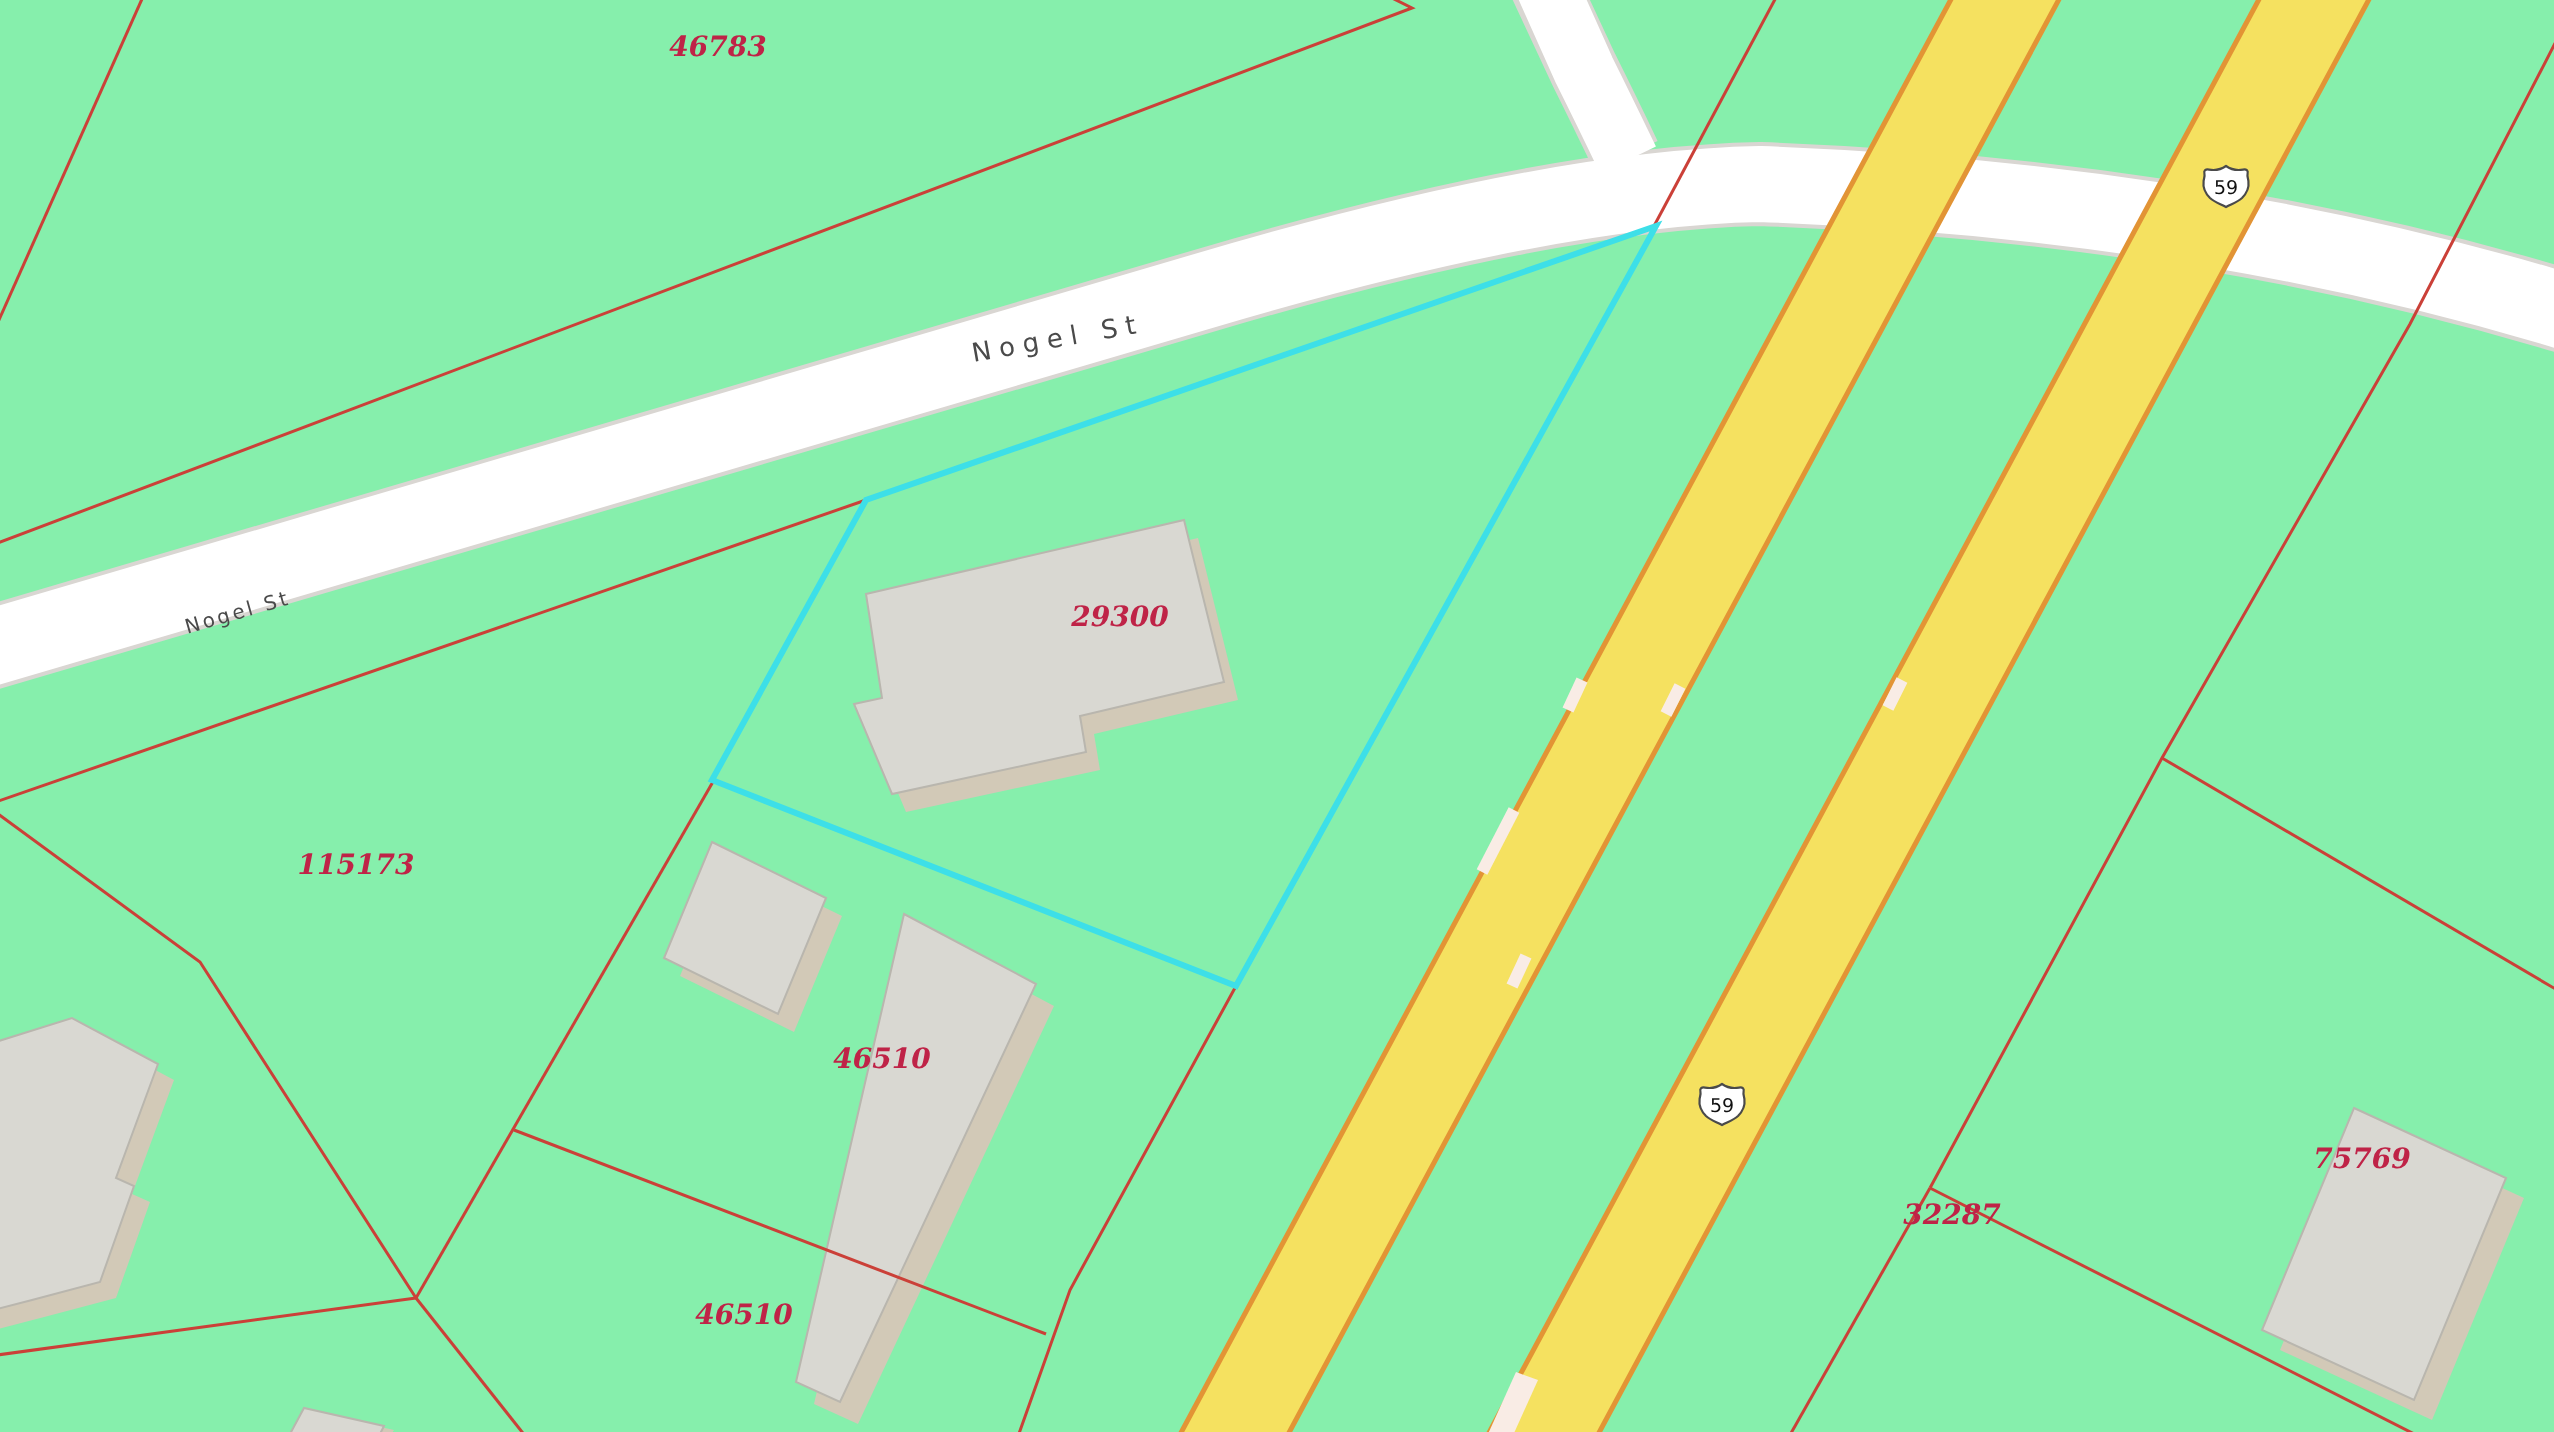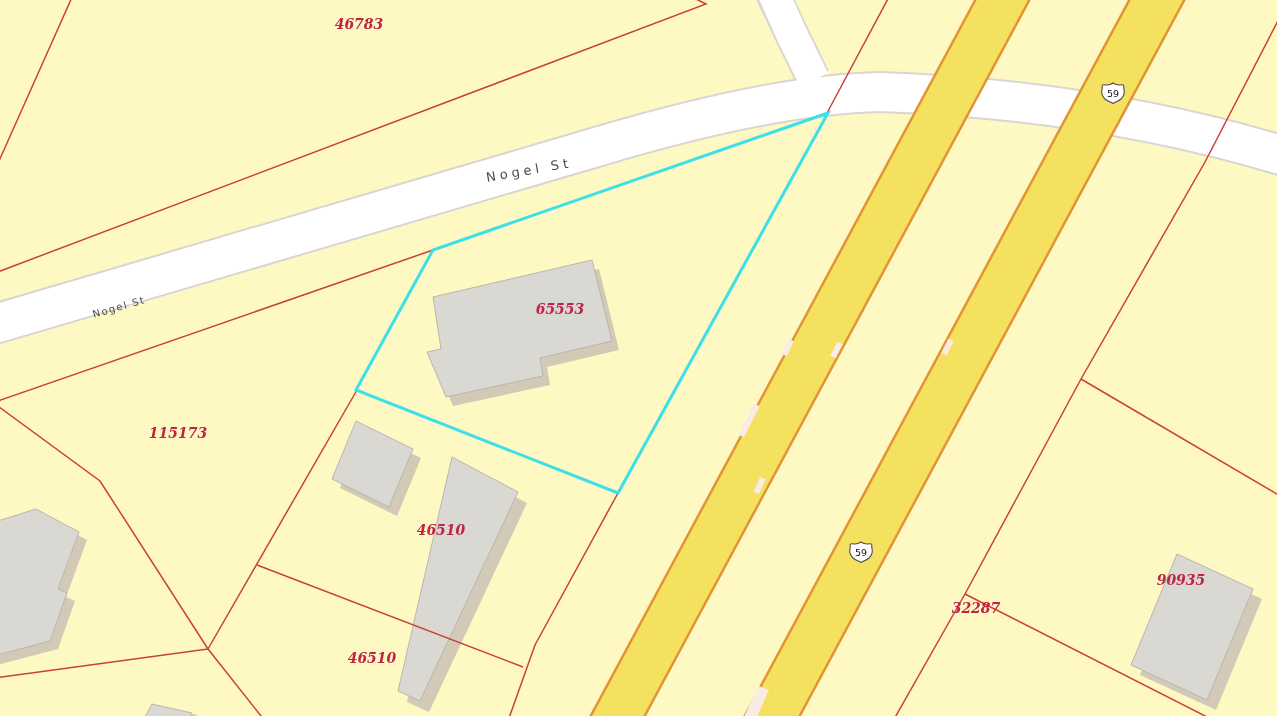--- a/index.html
+++ b/index.html
@@ -1,16 +1,16 @@
 <!DOCTYPE html>
 <html><head>
 <meta charset="utf-8">
 <style>
   html,body{margin:0;padding:0;background:#f9ece5;}
-  .map{position:relative;width:1277px;height:716px;overflow:hidden;background:#fef9c3;
+  .map{position:relative;width:1277px;height:716px;overflow:hidden;background:#86efac;
        font-family:"Liberation Sans",sans-serif;}
   .map svg.base{position:absolute;left:0;top:0;}
   .plabel{position:absolute;transform:translate(-50%,-50%);
           font-family:"DejaVu Serif","Liberation Serif",serif;
           font-style:italic;font-weight:bold;font-size:14px;color:#bf2347;
           white-space:nowrap;pointer-events:none;}
   .street{position:absolute;font-family:"DejaVu Sans","Liberation Sans",sans-serif;
           color:#4a4a4a;white-space:nowrap;pointer-events:none;}
   .street.s1{font-size:13px;letter-spacing:4px;transform:translate(-50%,-50%) rotate(-10deg);}
   .street.s2{font-size:10px;letter-spacing:1.5px;transform:translate(-50%,-50%) rotate(-16deg);}
@@ -80,26 +80,26 @@
         <line x1="791" y1="340" x2="784" y2="355"></line>
         <line x1="951" y1="340" x2="944" y2="354"></line>
       </g>
       <polygon points="758,686 769,690 755,721 744,717" fill="#f9ece5"></polygon>
     </g>
 
     <polygon points="828,113 433,250 356,390 618,493" fill="none" stroke="#3ddfe8" stroke-width="3" stroke-linejoin="miter"></polygon>
   </svg>
 
   <div class="plabel" style="left:359px;top:24px;">46783</div>
-  <div class="plabel" style="left:560px;top:309px;">65553</div>
+  <div class="plabel" style="left:560px;top:309px;">29300</div>
   <div class="plabel" style="left:178px;top:433px;">115173</div>
   <div class="plabel" style="left:441px;top:530px;">46510</div>
   <div class="plabel" style="left:372px;top:658px;">46510</div>
   <div class="plabel" style="left:976px;top:608px;">32287</div>
-  <div class="plabel" style="left:1181px;top:580px;">90935</div>
+  <div class="plabel" style="left:1181px;top:580px;">75769</div>
 
   <div class="street s1" style="left:529px;top:170px;">Nogel St</div>
   <div class="street s2" style="left:119px;top:307px;">Nogel St</div>
 
   <svg class="shield" style="left:1113px;top:93px;" width="26" height="24" viewBox="0 0 26 24">
     <path d="M13 2 C10.5 3.8 7.5 4.3 4.5 3.8 C2.8 3.5 1.8 4.2 2.2 5.8 C2.5 7 2 8.2 1.8 9.5 C1.4 12.5 2.5 15.5 5 18 C7.5 20.3 10.5 21 13 22.5 C15.5 21 18.5 20.3 21 18 C23.5 15.5 24.6 12.5 24.2 9.5 C24 8.2 23.5 7 23.8 5.8 C24.2 4.2 23.2 3.5 21.5 3.8 C18.5 4.3 15.5 3.8 13 2 Z" fill="#ffffff" stroke="#4a4a4a" stroke-width="1.1"></path>
     <text x="13" y="16" text-anchor="middle">59</text>
   </svg>
   <svg class="shield" style="left:861px;top:552px;" width="26" height="24" viewBox="0 0 26 24">
     <path d="M13 2 C10.5 3.8 7.5 4.3 4.5 3.8 C2.8 3.5 1.8 4.2 2.2 5.8 C2.5 7 2 8.2 1.8 9.5 C1.4 12.5 2.5 15.5 5 18 C7.5 20.3 10.5 21 13 22.5 C15.5 21 18.5 20.3 21 18 C23.5 15.5 24.6 12.5 24.2 9.5 C24 8.2 23.5 7 23.8 5.8 C24.2 4.2 23.2 3.5 21.5 3.8 C18.5 4.3 15.5 3.8 13 2 Z" fill="#ffffff" stroke="#4a4a4a" stroke-width="1.1"></path>

